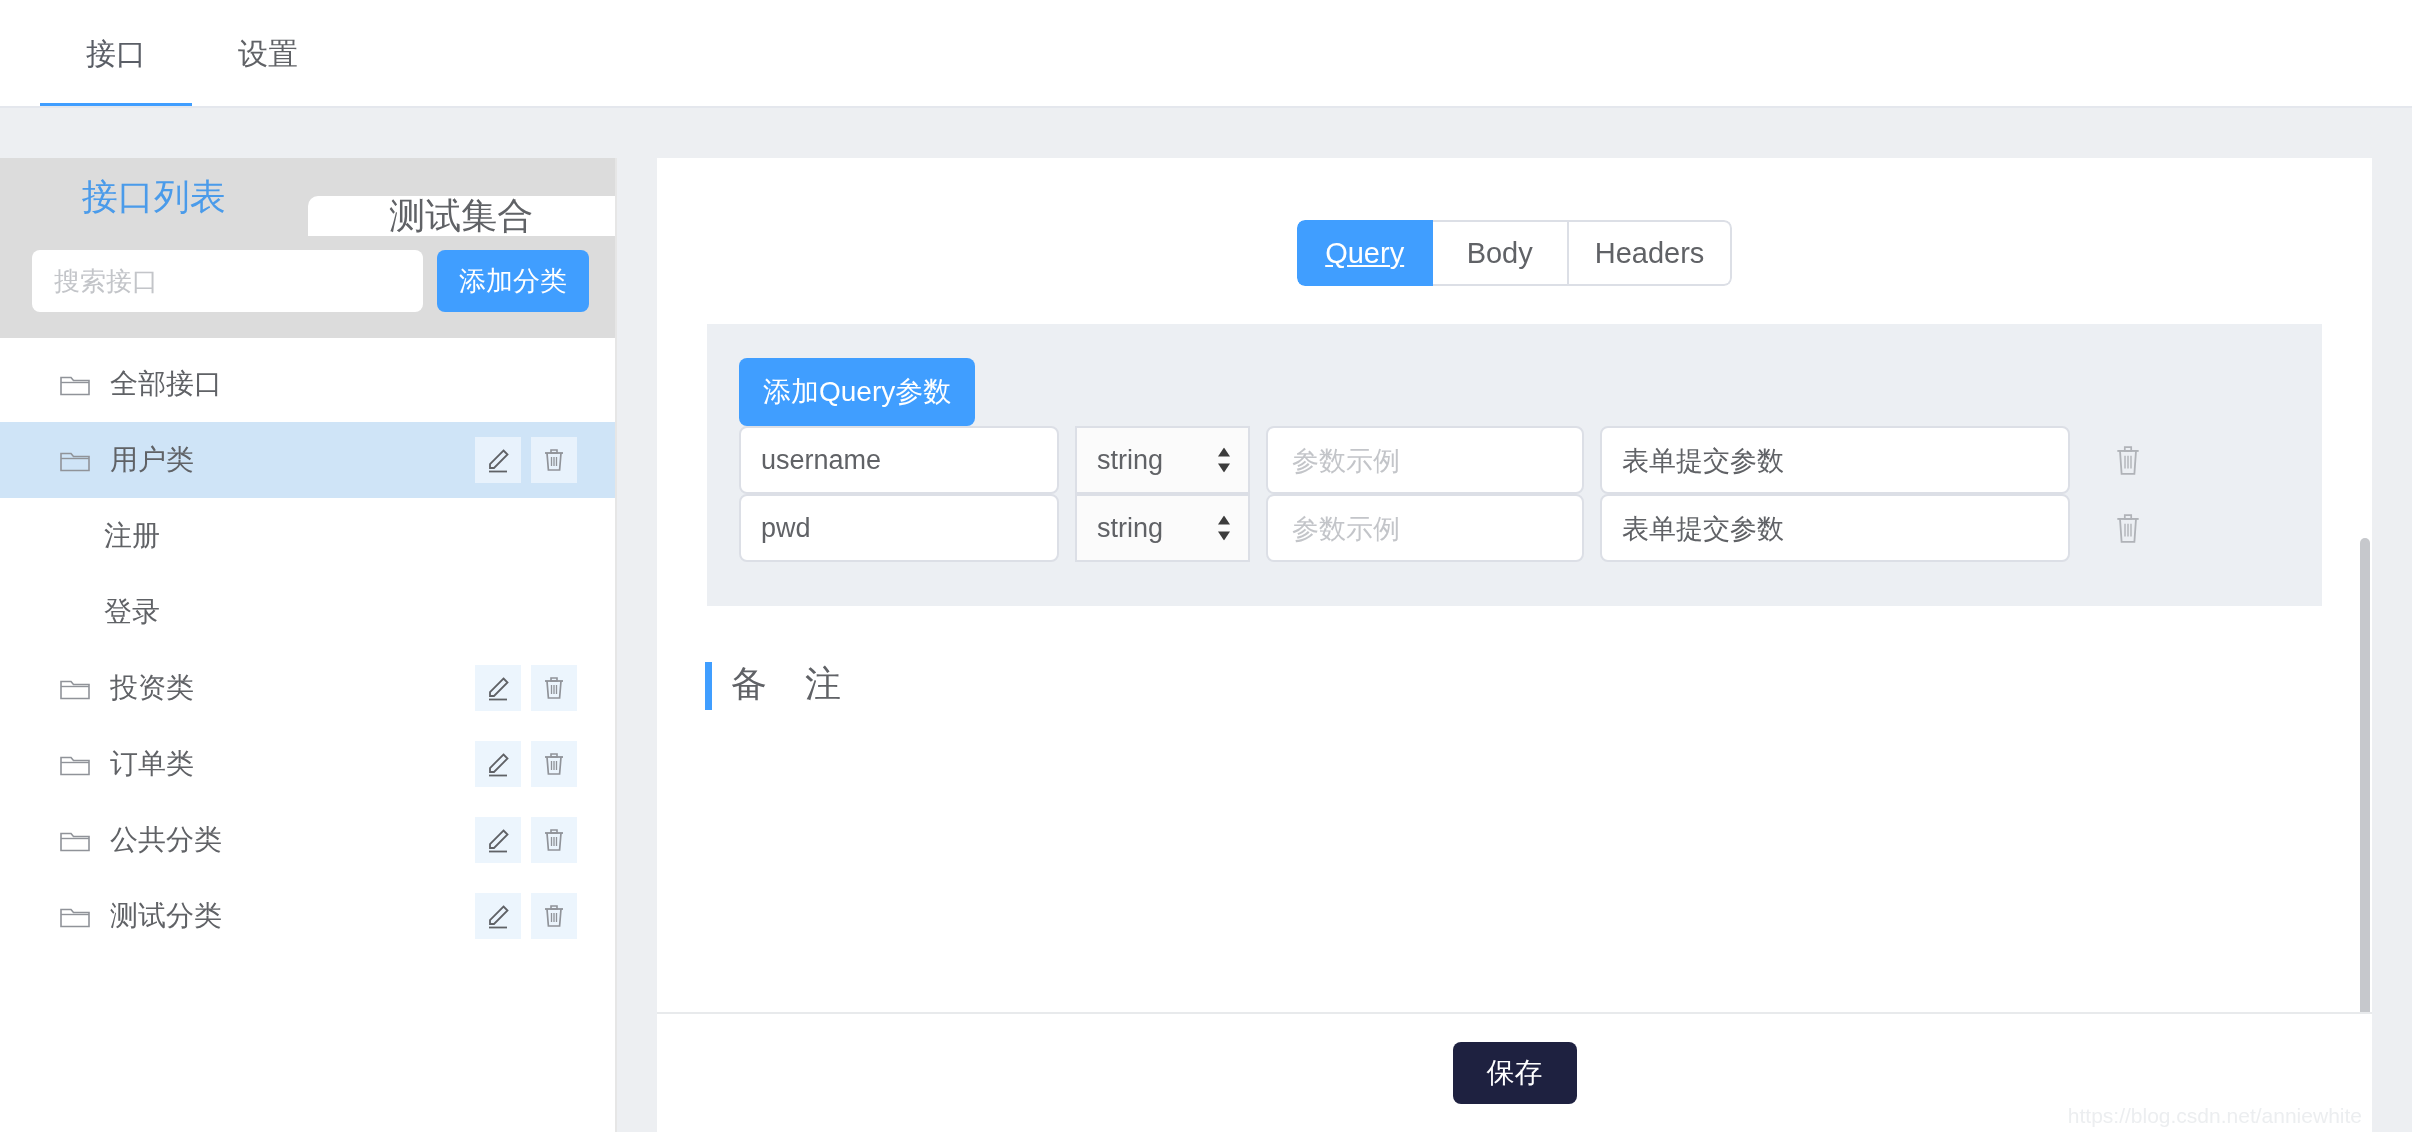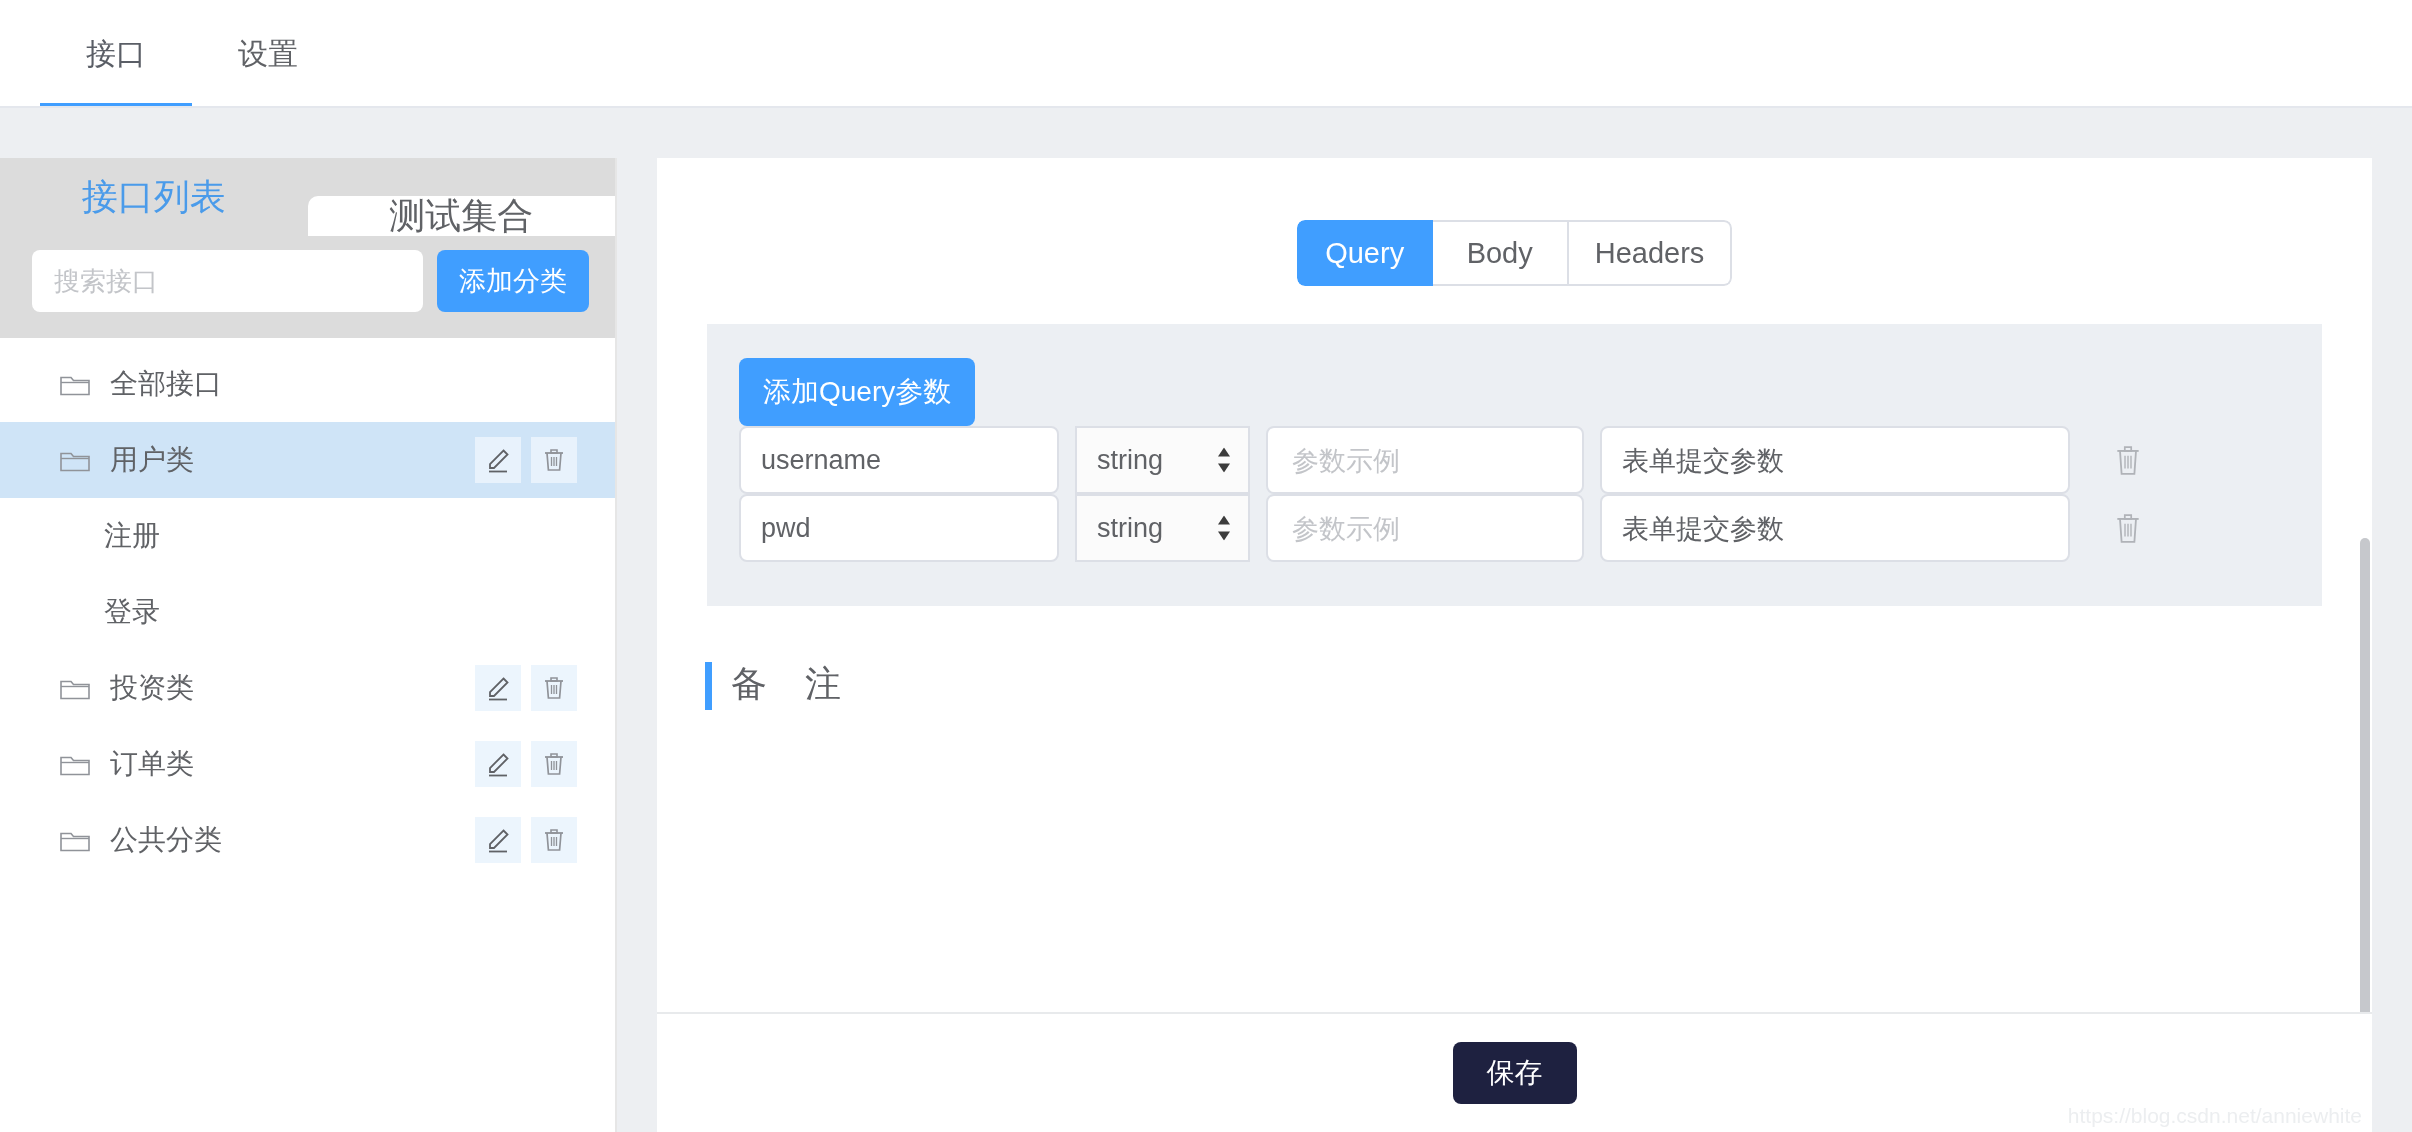--- a/index.html
+++ b/index.html
@@ -215,20 +215,21 @@
     background: #ffffff;
     border: 2px solid #dcdfe6;
     border-left-width: 0;
     cursor: pointer;
     padding: 0 26px;
   }
   .seg-btn:first-child {
     border-left-width: 2px;
     border-top-left-radius: 8px;
     border-bottom-left-radius: 8px;
+    text-decoration: underline;
   }
   .seg-btn:last-child {
     border-top-right-radius: 8px;
     border-bottom-right-radius: 8px;
   }
   .seg-btn.active {
     background: #409eff;
     border-color: #409eff;
     color: #ffffff;
   }
@@ -505,20 +506,45 @@
             <svg width="28" height="28" viewBox="0 0 28 28">
                 <path d="M5 7h18" stroke="#909399" stroke-width="1.8"></path>
                 <path d="M11 4h6v3h-6z" fill="none" stroke="#909399" stroke-width="1.6"></path>
                 <path d="M7 7l1.4 17h11.2L21 7" fill="none" stroke="#909399" stroke-width="1.7"></path>
                 <path d="M11.5 11v9M14 11v9M16.5 11v9" stroke="#909399" stroke-width="1.3"></path>
               </svg>
           </span>
         </span>
       </div>
 
+      <div class="tree-row">
+        <span class="folder-icon">
+          <svg width="30" height="24" viewBox="0 0 30 24">
+              <path d="M1 4.5h10l2.5 3H29v14H1z" fill="none" stroke="#909399" stroke-width="1.6"></path>
+              <path d="M1 9.5h28" stroke="#909399" stroke-width="1.4"></path>
+            </svg>
+        </span>
+        <span class="tree-label">测试分类</span>
+        <span class="row-actions">
+          <span class="icon-btn">
+            <svg width="28" height="28" viewBox="0 0 28 28">
+                <path d="M19.5 4.5l4 4L10 22H6v-4z" fill="none" stroke="#606266" stroke-width="1.8"></path>
+                <path d="M5 25.5h18" stroke="#606266" stroke-width="1.8"></path>
+              </svg>
+          </span>
+          <span class="icon-btn">
+            <svg width="28" height="28" viewBox="0 0 28 28">
+                <path d="M5 7h18" stroke="#909399" stroke-width="1.8"></path>
+                <path d="M11 4h6v3h-6z" fill="none" stroke="#909399" stroke-width="1.6"></path>
+                <path d="M7 7l1.4 17h11.2L21 7" fill="none" stroke="#909399" stroke-width="1.7"></path>
+                <path d="M11.5 11v9M14 11v9M16.5 11v9" stroke="#909399" stroke-width="1.3"></path>
+              </svg>
+          </span>
+        </span>
+      </div>
     </div>
   </div>
 
   <div class="main">
     <div class="card">
 
       <div class="card-scroll">
 
 
         <div class="seg-wrap">

